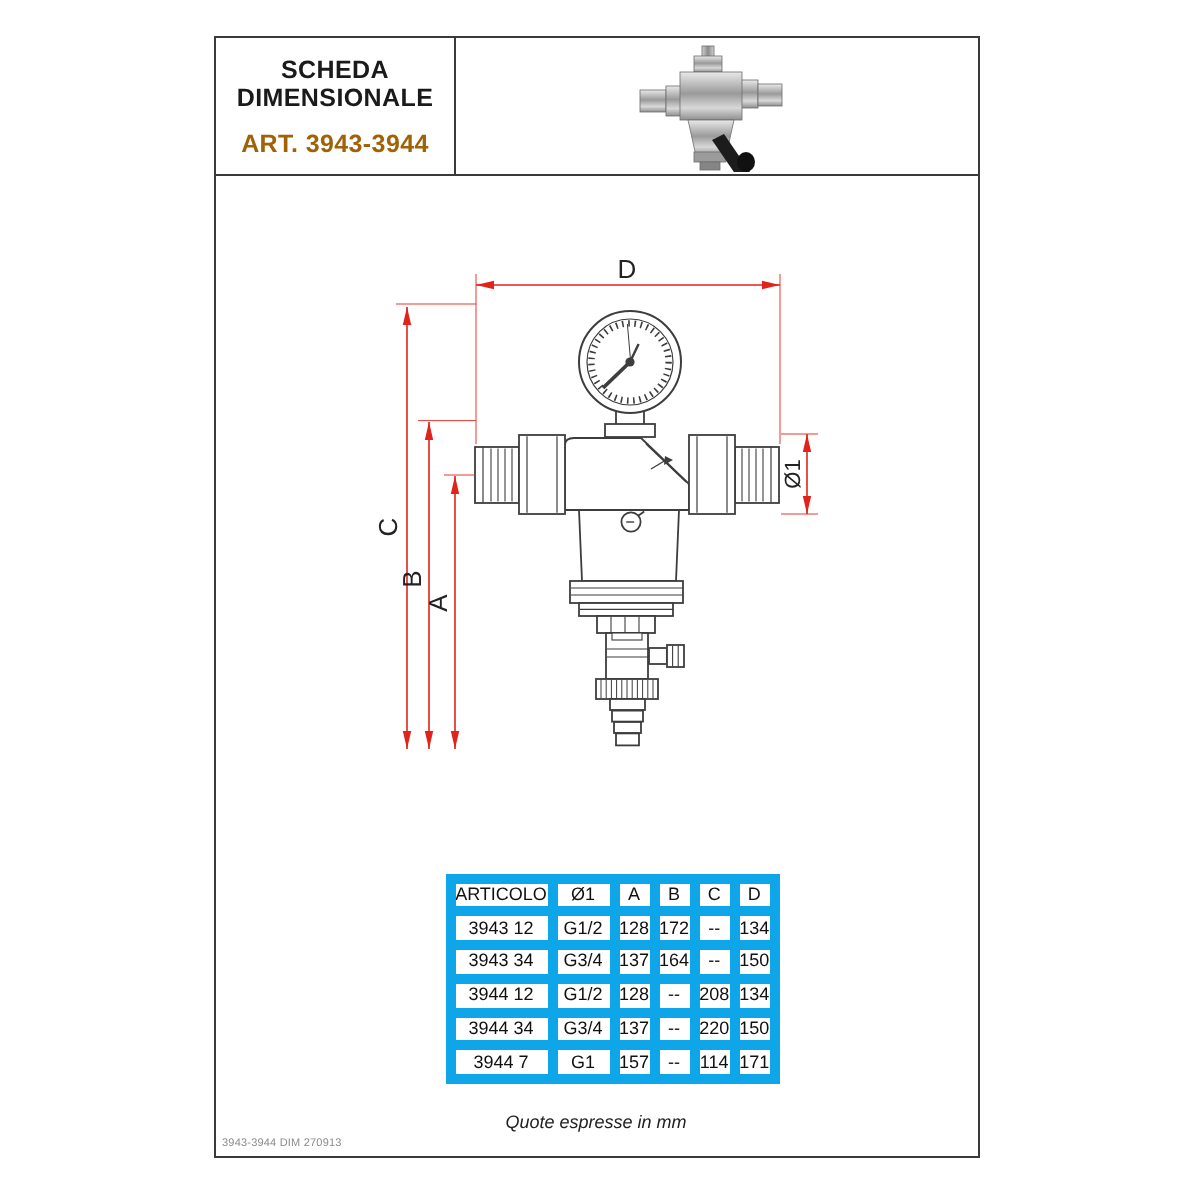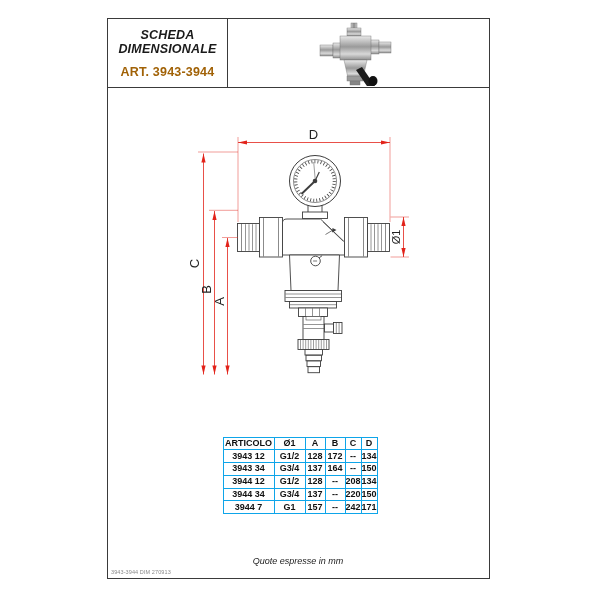--- a/index.html
+++ b/index.html
@@ -12,32 +12,32 @@
   body{width:600px;height:600px;position:relative;font-family:"Liberation Sans",sans-serif;-webkit-font-smoothing:antialiased;}
   .sheet{
     position:absolute;left:107px;top:18px;width:383px;height:561px;
     border:1.5px solid var(--line);box-sizing:border-box;background:#fff;
   }
   .hdr{display:flex;height:68px;border-bottom:1.5px solid var(--line);}
   .hdr-cell{box-sizing:border-box;height:100%;}
   .hdr-logo{width:129px;border-right:1.5px solid var(--line);}
   .hdr-title{width:120px;border-right:1.5px solid var(--line);display:flex;flex-direction:column;align-items:center;justify-content:center;text-align:center;}
   .hdr-photo{flex:1;display:flex;align-items:center;justify-content:center;}
-  .t1{font-size:12.5px;font-weight:bold;line-height:14px;color:#1a1a1a;letter-spacing:.2px;font-style:italic;}
+  .t1{font-size:12.5px;font-weight:bold;line-height:14px;color:#1a1a1a;letter-spacing:.2px;}
   .art{font-size:12.5px;font-weight:bold;color:#a16207;margin-top:9px;letter-spacing:.2px;}
   .drawing-svg{position:absolute;left:0;top:0;pointer-events:none;}
   .dim-label{font-size:13px;fill:#222;font-family:"Liberation Sans",sans-serif;}
   .dim-label-small{font-size:11px;fill:#222;font-family:"Liberation Sans",sans-serif;}
   table.dims{
     position:absolute;left:114.5px;top:417.5px;border-collapse:collapse;table-layout:fixed;
     font-size:9px;color:#111;
   }
   table.dims th,table.dims td{
-    border:1px solid #0ea5e9;text-align:center;vertical-align:middle;
-    padding:0;height:11.8px;line-height:11px;font-weight:bold;white-space:nowrap;overflow:hidden;
+    border:5px solid #0ea5e9;text-align:center;vertical-align:middle;
+    padding:0;height:11.8px;line-height:11px;font-weight:normal;white-space:nowrap;overflow:hidden;
   }
   .caption{
     position:absolute;left:110px;top:513px;width:160px;text-align:center;
     font-size:9px;font-style:italic;color:#222;margin-top:24px;
   }
   .doc-code{
     position:absolute;left:3px;bottom:3px;font-size:5.5px;color:#8a8a8a;letter-spacing:.1px;
   }
 </style>
 </head>
@@ -298,21 +298,21 @@
           <td>137</td>
           <td>--</td>
           <td>220</td>
           <td>150</td>
         </tr>
         <tr>
           <td>3944 7</td>
           <td>G1</td>
           <td>157</td>
           <td>--</td>
-          <td>242</td>
+          <td>114</td>
           <td>171</td>
         </tr>
       </tbody>
   </table>
 
   <div class="caption">Quote espresse in mm</div>
 
   <div class="doc-code">3943-3944 DIM 270913</div>
 </div>
 

